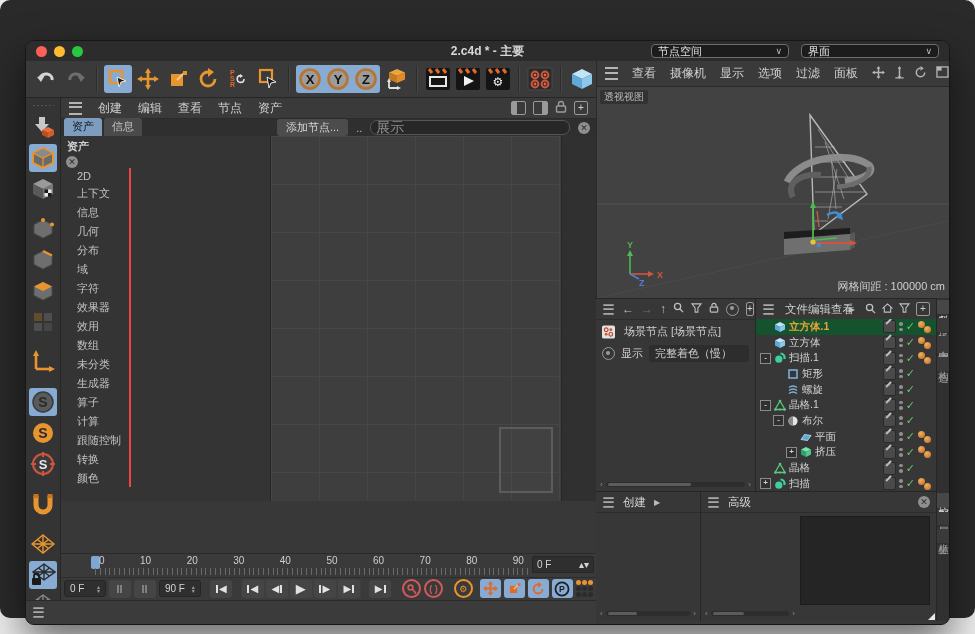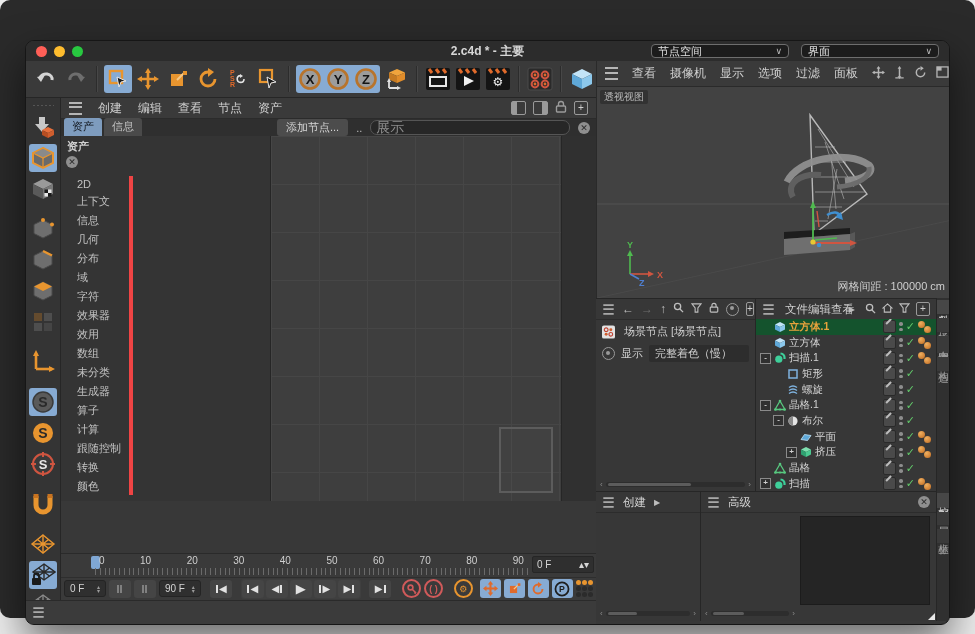--- a/index.html
+++ b/index.html
@@ -55,21 +55,21 @@
   .addnode{background:#4c4c4c;border-radius:3px;color:#d5d5d5;font-size:11px;padding:1px 9px;}
   .dots2{color:#bdbdbd;font-size:11px}
   .filterfield{flex:1;height:13px;background:#272727;border:1px solid #555;border-radius:7px;color:#8d8d8d;font-size:14px;line-height:12px;padding:0 5px;}
   .xcirc{width:12px;height:12px;border-radius:50%;background:#8f8f8f;color:#2c2c2c;font-size:9px;line-height:12px;text-align:center;font-weight:bold;}
   
   .asset-panel{position:absolute;left:35px;top:95px;width:210px;bottom:123px;background:#343434;border-right:1px solid #262626;box-sizing:border-box;}
   .asset-head{color:#cfcfcf;font-size:11px;font-weight:bold;padding:3px 6px 2px;}
   .searchrow{display:flex;align-items:center;gap:5px;padding:0 5px;}
   .searchbox{flex:1;height:14px;background:#232323;border:1px solid #6a6a6a;border-radius:2px;color:#8d8d8d;
     font-size:10px;line-height:13px;padding:0 4px;}
-  .cats{margin-top:8px;border-right:4px solid #ef4444;width:68px;height:calc(100% - 46px);}
+  .cats{margin-top:0;border-right:2px solid #ef4444;width:68px;height:calc(100% - 46px);}
   .cat{color:#c2c2c2;font-size:11px;padding:2px 0 2px 16px;white-space:nowrap;}
   
   .graph{position:absolute;left:245px;top:95px;width:290px;bottom:123px;background:#3e3e3e;
     background-image:linear-gradient(#464646 1px,transparent 1px),linear-gradient(90deg,#464646 1px,transparent 1px);
     background-size:48px 48px;box-sizing:border-box;}
   .graph-frame{position:absolute;right:8px;bottom:8px;width:50px;height:62px;border:2px solid #5c5c5c;background:rgba(255,255,255,0.02);}
   .scene-strip{position:absolute;left:535px;top:95px;width:35px;bottom:123px;background:#303030;border-left:1px solid #262626;box-sizing:border-box;padding-left:36px;}
   .scene-tab{margin-top:0;background:#3d3d3d;padding:2px 4px;display:flex;align-items:center;gap:4px;color:#d0d0d0;font-size:11px;white-space:nowrap;}
   .bluedot{width:7px;height:7px;border-radius:50%;background:#5e9fd8;flex:0 0 auto}
   

